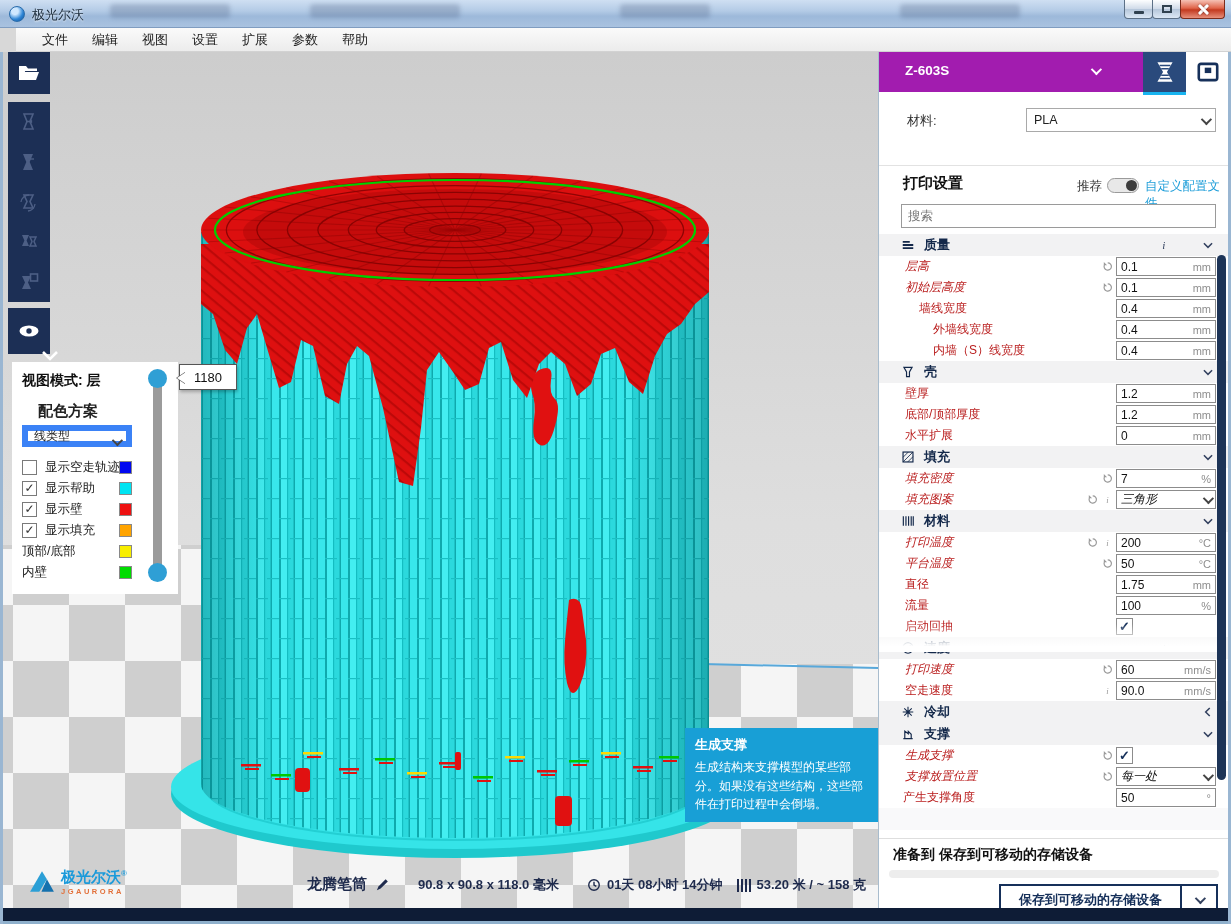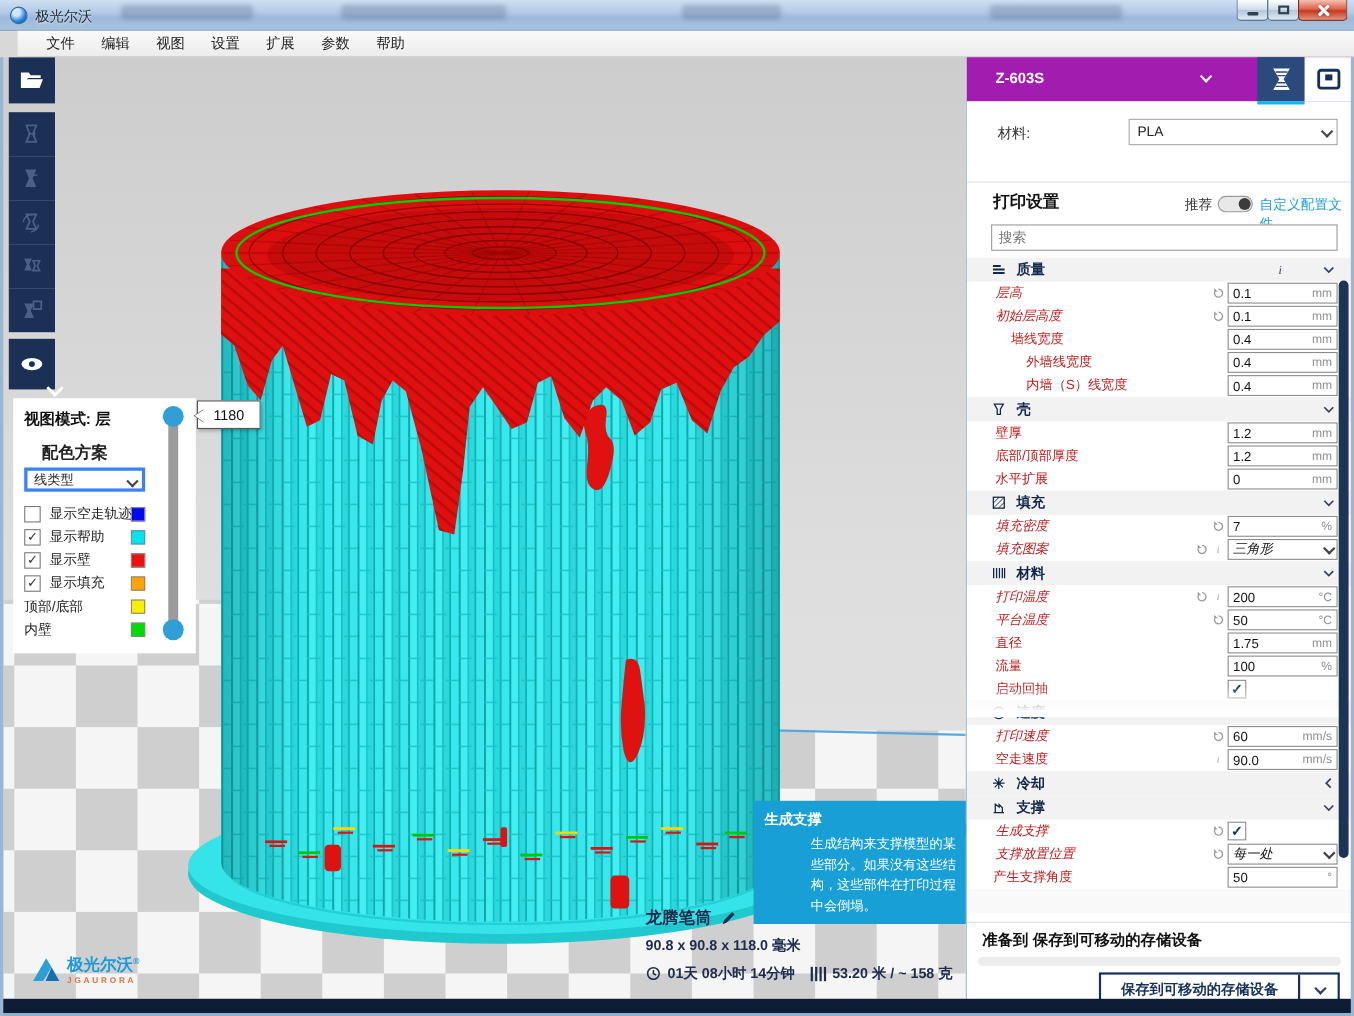--- a/index.html
+++ b/index.html
@@ -51,21 +51,21 @@
   .tb-btn svg { width:24px; height:24px; }
   .tb-btn.disabled { color:#4d5f85; }
   .tb-open { margin-bottom:8px; height:42px; }
   .tb-eye  { margin-top:6px; height:46px; position:relative; }
   .tb-eye .chev { position:absolute; right:4px; bottom:3px; width:8px; height:8px; }
 
   
   .view-panel { position:absolute; left:9px; top:310px; width:166px; height:232px; background:#fff; }
   .vp-title { font-weight:bold; font-size:14px; color:#111; margin:10px 0 0 10px; }
   .vp-sub   { font-size:15px; color:#222; margin:12px 0 4px 26px;font-weight:bold; }
-  .vp-select { position:relative; margin-left:10px; width:110px; height:22px; border:3px solid #3b82f6; background:#fff;
+  .vp-select { position:relative; margin-left:10px; width:110px; height:22px; border:6px solid #3b82f6; background:#fff;
     font-size:12px; color:#222; display:flex; align-items:center; padding-left:6px; }
   .vp-select .dd { position:absolute; right:6px; top:7px; }
   .legend { margin-top:10px; }
   .leg-row { position:relative; height:21px; display:flex; align-items:center; }
   .leg-cb { position:absolute; left:10px; width:15px; height:15px; border:1px solid #7a7a7a; background:#fff;
     font-size:12px; line-height:13px; text-align:center; color:#333; }
   .leg-label { position:absolute; left:33px; font-size:12.5px; color:#222; }
   .leg-label.noCb { left:10px; }
   .leg-swatch { position:absolute; left:107px; width:13px; height:13px; border:1px solid #888; }
 
@@ -77,25 +77,25 @@
     display:flex; align-items:center; justify-content:center; }
   .slider-tip::before { content:""; position:absolute; left:-9px; top:7px; border:6px solid transparent;
     border-right:9px solid #fff; filter:drop-shadow(-1px 0 0 #555); }
 
   
   .gen-tooltip { position:absolute; left:682px; top:676px; width:196px; min-height:92px; background:#189fd6;
     color:#fff; padding:8px 10px; z-index:30; }
   .gen-tooltip::after { content:""; position:absolute; right:-13px; top:16px;
     border:10px solid transparent; border-left:13px solid #189fd6; }
   .gt-title { font-size:13px; font-weight:bold; margin-bottom:4px; }
-  .gt-body { font-size:12px; line-height:1.55;margin-left:42px; }
-
-  
-  .job-info { position:absolute; right:12px; bottom:14px; display:flex; flex-direction:column; align-items:flex-start;
-    color:#1f2b4d; z-index:5; }
+  .gt-body { font-size:12px; line-height:1.55; }
+
+  
+  .job-info { position:absolute; right:12px; bottom:14px; display:flex; flex-direction:row; align-items:flex-end;
+    color:#1f2b4d; z-index:5;gap:28px; }
   .job-name { font-size:15px; font-weight:bold; display:flex; align-items:center; gap:8px; }
   .job-dims { font-size:13px; font-weight:bold; margin-top:7px; }
   .job-stats { font-size:13px; font-weight:bold; margin-top:7px; display:flex; align-items:center; gap:6px; }
   .job-stats svg { width:14px; height:14px; }
   .fil-bars { display:inline-flex; gap:2px; margin-left:8px; }
   .fil-bars i { width:2px; height:13px; background:#1f2b4d; }
   .brand { position:absolute; left:26px; bottom:12px; display:flex; align-items:center; gap:6px; z-index:5; }
   .brand-text .cn { font-size:15px; font-weight:bold; color:#1b9ada; }
   .brand-text .cn sup { font-size:8px; }
   .brand-text .en { font-size:7.5px; letter-spacing:2.5px; color:#e2703a; font-weight:bold; }

